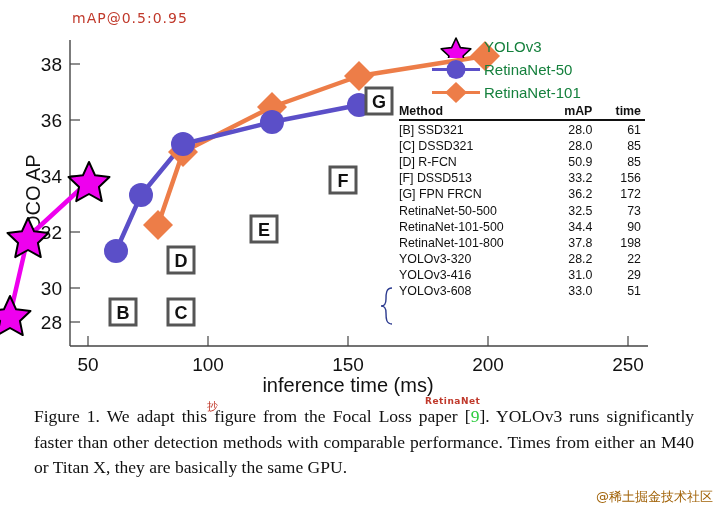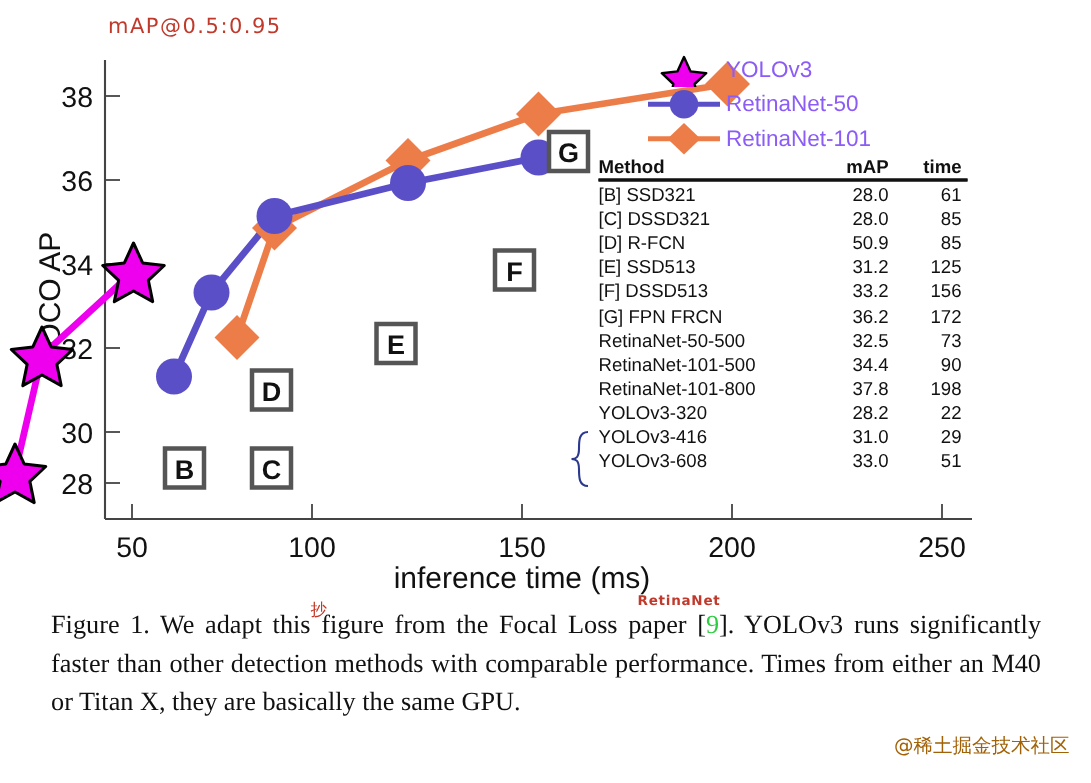--- a/index.html
+++ b/index.html
@@ -25,21 +25,21 @@
   #ann-retinanet{left:425px;top:396px;font-size:9px;letter-spacing:.5px;font-weight:bold;}
   #ann-chao{left:207px;top:399px;font-size:11px;}
   #ann-fcn{left:302px;top:291px;font-size:8px;line-height:12px;text-align:center;}
 
   
   .legend{position:absolute;left:430px;top:35px;}
   .legend-row{display:flex;align-items:center;height:23px;}
   .legend-mark{width:52px;height:23px;position:relative;flex:0 0 52px;}
   .legend-label{
     font-family:"Liberation Sans", sans-serif;
-    font-size:15px;color:#8b5cf6;margin-left:2px;
+    font-size:15px;color:#15803d;margin-left:2px;
   }
 
   
   .tbl{
     position:absolute;left:399px;top:103px;width:246px;
     font-family:"Liberation Sans", sans-serif;
     font-size:12.4px;color:#111;
     border-collapse:collapse;
   }
   .tbl td,.tbl th{padding:0 0 0 0;line-height:16.1px;text-align:left;}
@@ -226,25 +226,20 @@
           <td class="c-method">[C] DSSD321</td>
           <td class="c-map">28.0</td>
           <td class="c-time">85</td>
         </tr>
         <tr>
           <td class="c-method">[D] R-FCN</td>
           <td class="c-map">50.9</td>
           <td class="c-time">85</td>
         </tr>
         <tr>
-          <td class="c-method">[E] SSD513</td>
-          <td class="c-map">31.2</td>
-          <td class="c-time">125</td>
-        </tr>
-        <tr>
           <td class="c-method">[F] DSSD513</td>
           <td class="c-map">33.2</td>
           <td class="c-time">156</td>
         </tr>
         <tr>
           <td class="c-method">[G] FPN FRCN</td>
           <td class="c-map">36.2</td>
           <td class="c-time">172</td>
         </tr>
         <tr>

